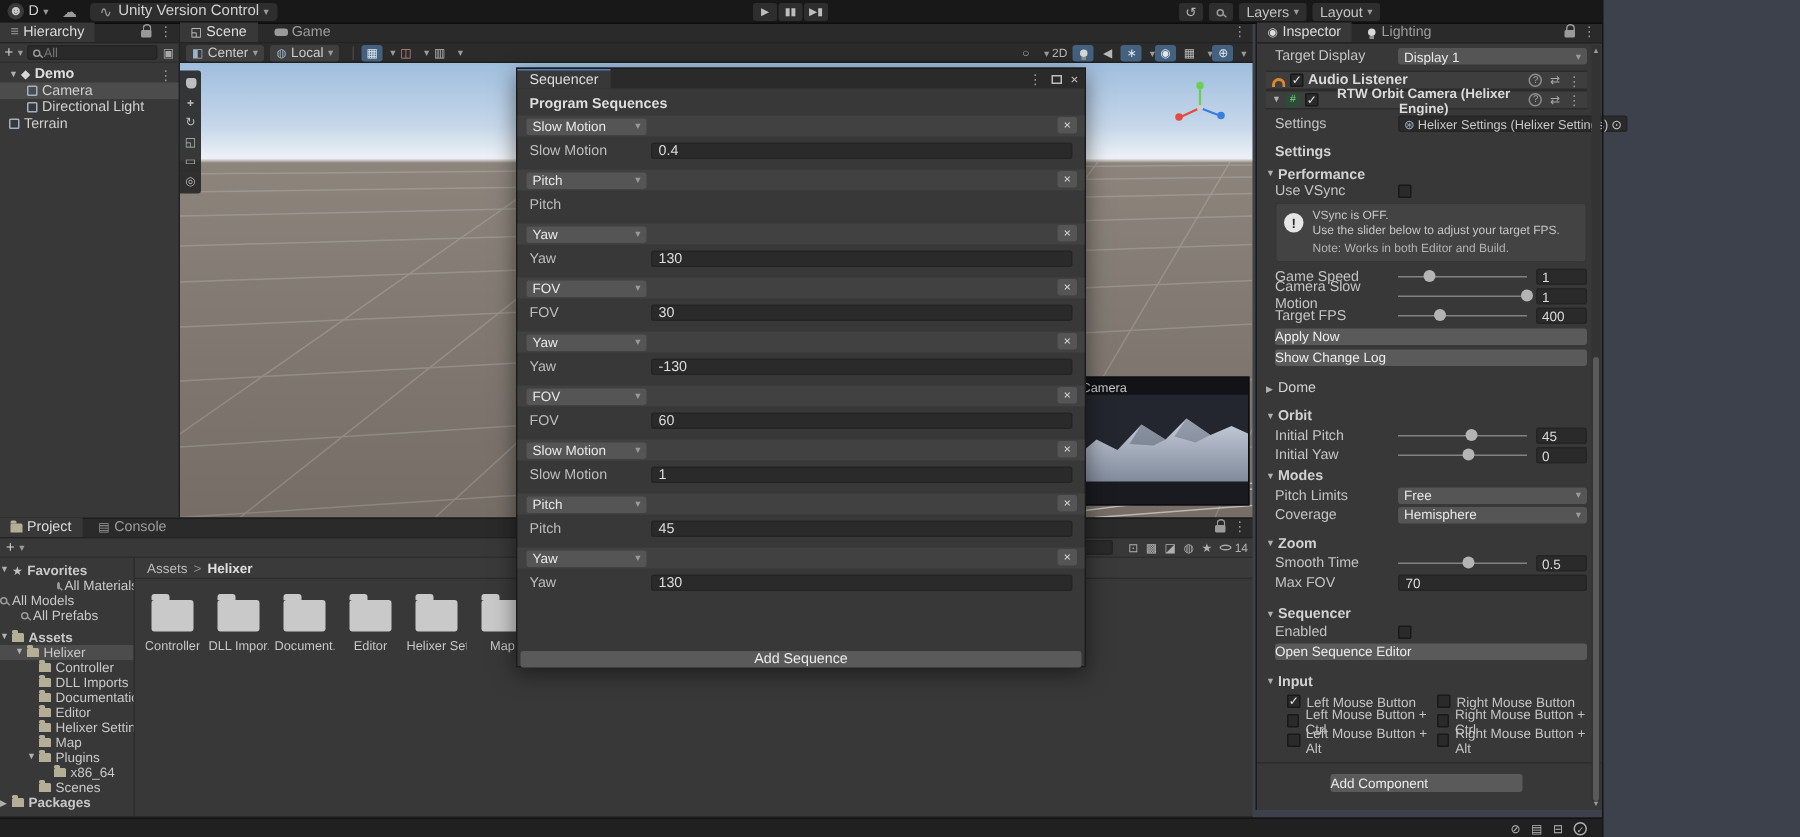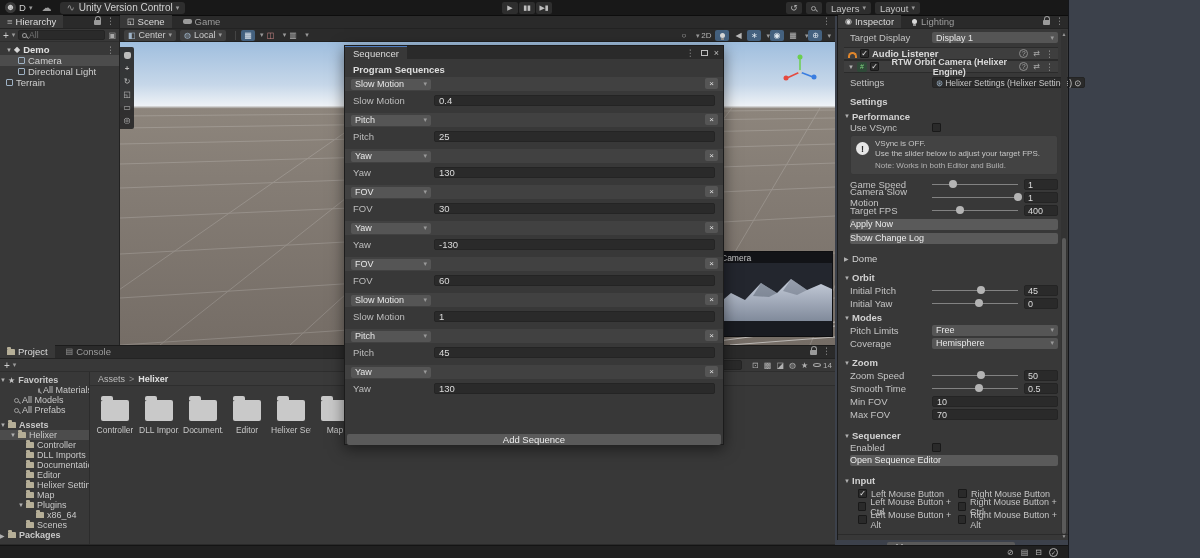--- a/index.html
+++ b/index.html
@@ -362,21 +362,21 @@
     <div class="p-tree">
       <div class="t-row">
           <span class="fold">▼</span>
           <span class="star">★</span>
           <b>Favorites</b>
         </div>
       <div class="t-row" style="padding-left:14px;margin-left:24px;">
           <span class="mag" style="margin-right:3px;"></span>
           <span>All Materials</span>
         </div>
-      <div class="t-row" style="padding-left:14px;">
+      <div class="t-row" style="">
           <span class="mag" style="margin-right:3px;"></span>
           <span>All Models</span>
         </div>
       <div class="t-row" style="padding-left:14px;">
           <span class="mag" style="margin-right:3px;"></span>
           <span>All Prefabs</span>
         </div>
       <div class="t-row" style="margin-top:5px;">
           <span class="fold">▼</span>
           <span class="sf"></span>
@@ -609,36 +609,25 @@
           <span>Hemisphere</span>
           <span class="car">▾</span>
         </div>
     </div>
 
     <div class="sect" style="margin-top:7px;">
         <span class="fold">▼</span>
         <span>Zoom</span>
       </div>
     <div class="irow">
-      <span class="ilbl">Zoom Speed</span>
-      <div class="strack">
-          <span class="sthumb" style="left:52%;"></span>
-        </div>
-      <div class="ival">50</div>
-    </div>
-    <div class="irow">
       <span class="ilbl">Smooth Time</span>
       <div class="strack">
           <span class="sthumb" style="left:50%;"></span>
         </div>
       <div class="ival">0.5</div>
-    </div>
-    <div class="irow">
-      <span class="ilbl">Min FOV</span>
-      <div class="ifld">10</div>
     </div>
     <div class="irow">
       <span class="ilbl">Max FOV</span>
       <div class="ifld">70</div>
     </div>
 
     <div class="sect" style="margin-top:9px;">
         <span class="fold">▼</span>
         <span>Sequencer</span>
       </div>
@@ -717,21 +706,20 @@
   <div class="seq-item" style="top:67px;">
     <div class="ddrow">
         <div class="seq-dd">
           <span>Pitch</span>
           <span class="car">▾</span>
         </div>
         <div class="seq-x">×</div>
       </div>
     <div class="fldrow">
         <span class="seq-lbl">Pitch</span>
-        <div class="seq-input">25</div>
       </div>
   </div>
   <div class="seq-item" style="top:103px;">
     <div class="ddrow">
         <div class="seq-dd">
           <span>Yaw</span>
           <span class="car">▾</span>
         </div>
         <div class="seq-x">×</div>
       </div>

